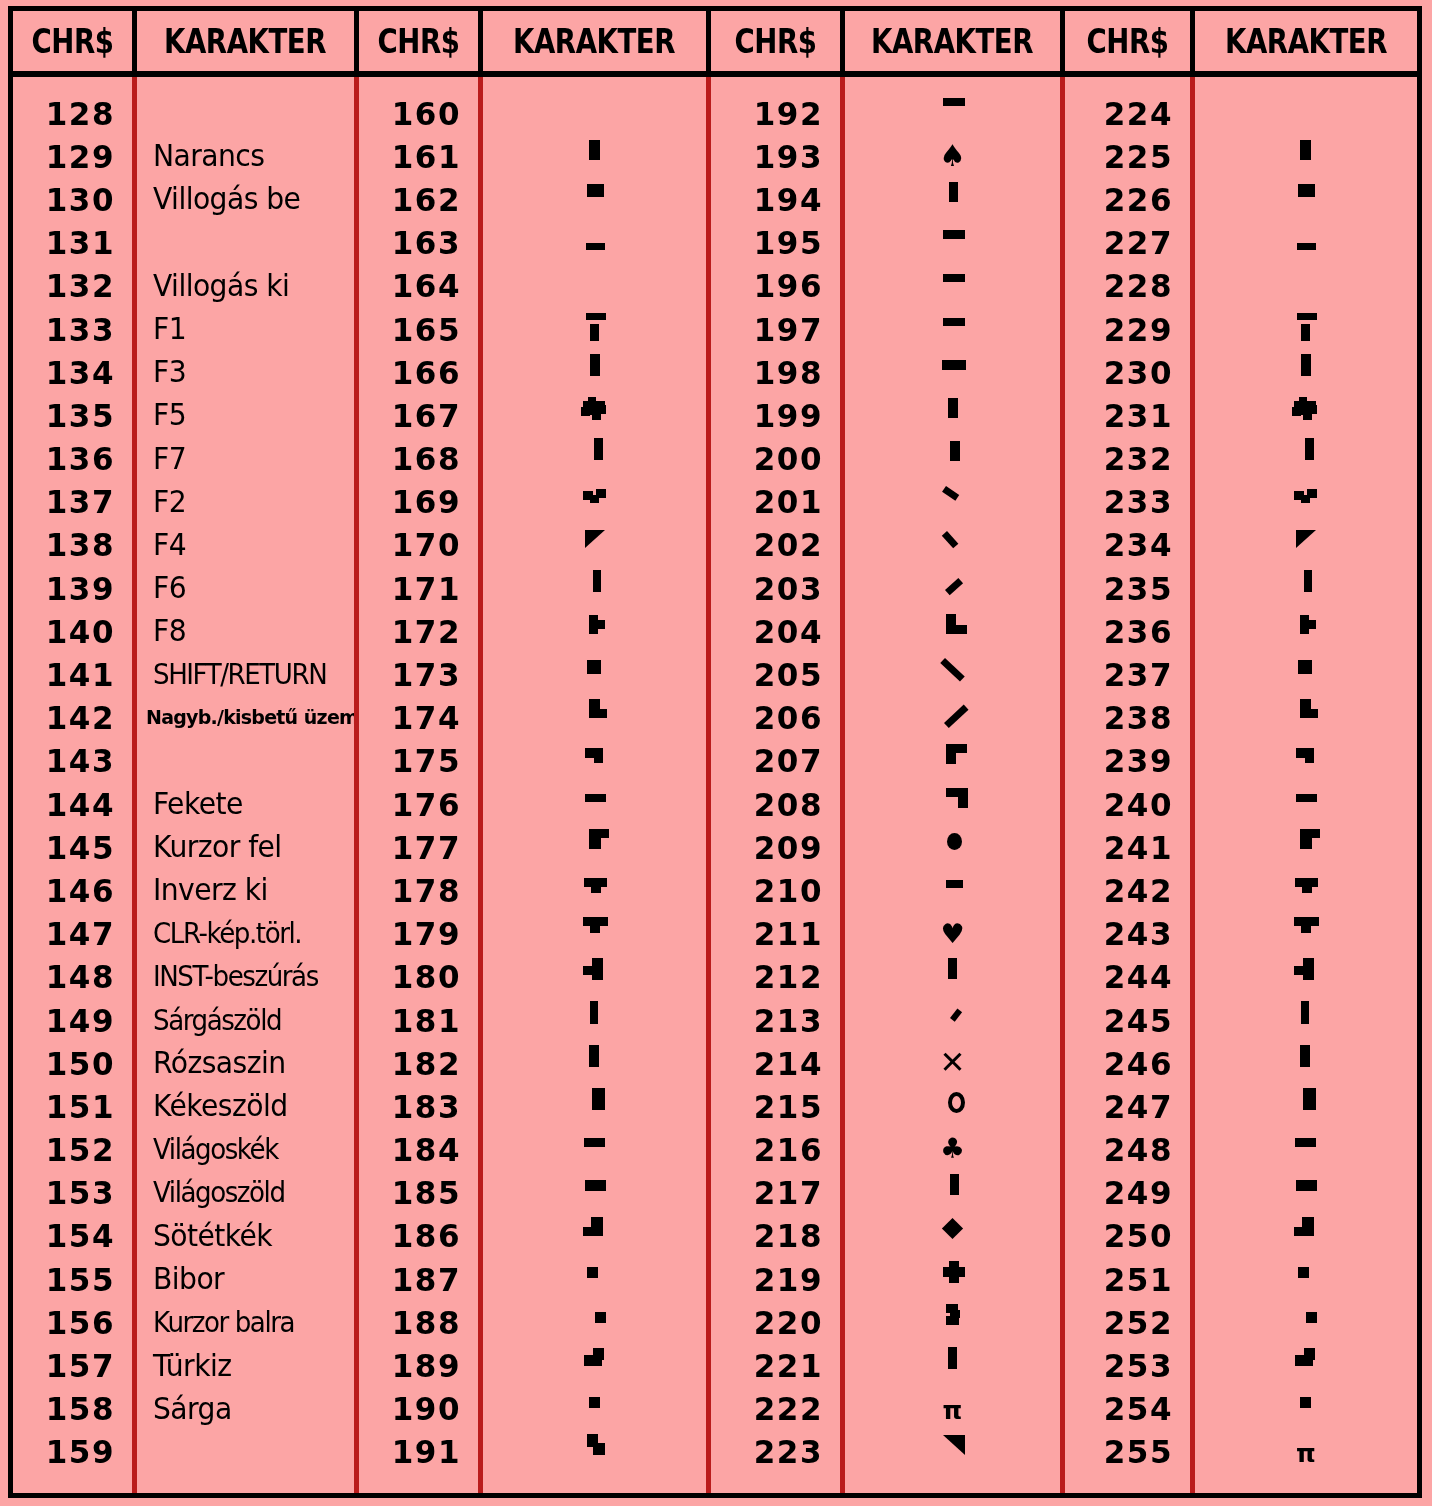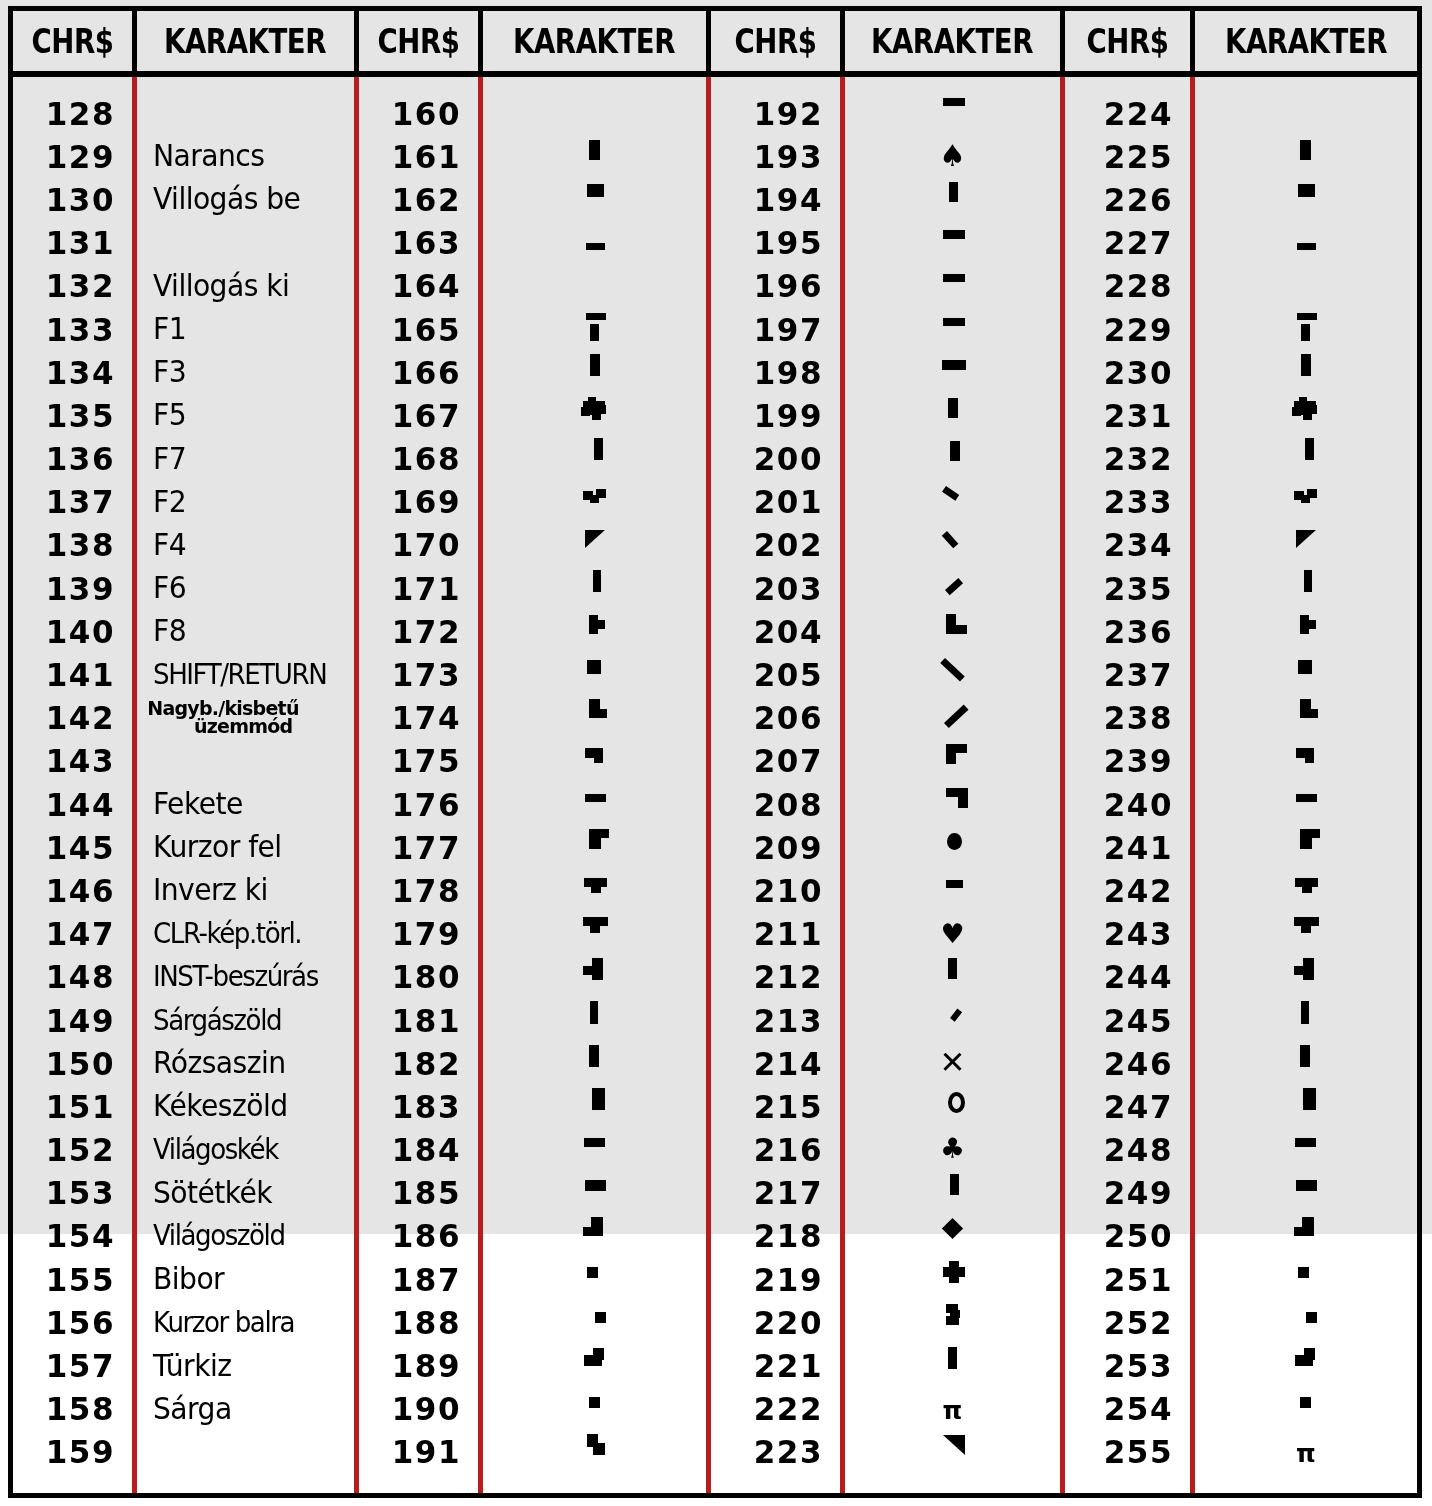--- a/index.html
+++ b/index.html
@@ -11,22 +11,22 @@
     width: 1432px;
     height: 1506px;
     font-family: "Liberation Sans", sans-serif;
     color: #000000;
     overflow: hidden;
   }
 
   #sheet {
     position: relative;
     width: 1432px;
-    height: 1234px;
-    background: #e5e5e5;
+    height: 1506px;
+    background: #fca5a5;
   }
 
   
   .table-frame {
     position: absolute;
     left: 8px;
     top: 6px;
     width: 1414px;
     height: 1492px;
     box-sizing: border-box;
@@ -129,21 +129,21 @@
     letter-spacing: -1.6px;
     transform: scaleX(0.90);
   }
   
   .cell.lab.two {
     padding-left: 5px;
     align-items: center;
   }
   .cell.lab.two .two-wrap {
     display: flex;
-    flex-direction: column;
+    flex-direction: row;
     line-height: 0.92;
     width: 100%;
   }
   .cell.lab.two .l1,
   .cell.lab.two .l2 {
     font-family: "DejaVu Sans", sans-serif;
     font-weight: 700;
     font-size: 20px;
     letter-spacing: -0.8px;
     transform: scaleX(0.95);
@@ -383,25 +383,25 @@
           </div>
           <div class="cell lab">
             <span>Rózsaszin</span>
           </div>
           <div class="cell lab">
             <span>Kékeszöld</span>
           </div>
           <div class="cell lab tight">
             <span>Világoskék</span>
           </div>
-          <div class="cell lab">
-            <span>Sötétkék</span>
-          </div>
           <div class="cell lab tight">
             <span>Világoszöld</span>
+          </div>
+          <div class="cell lab">
+            <span>Sötétkék</span>
           </div>
           <div class="cell lab">
             <span>Bibor</span>
           </div>
           <div class="cell lab tight">
             <span>Kurzor balra</span>
           </div>
           <div class="cell lab">
             <span>Türkiz</span>
           </div>

